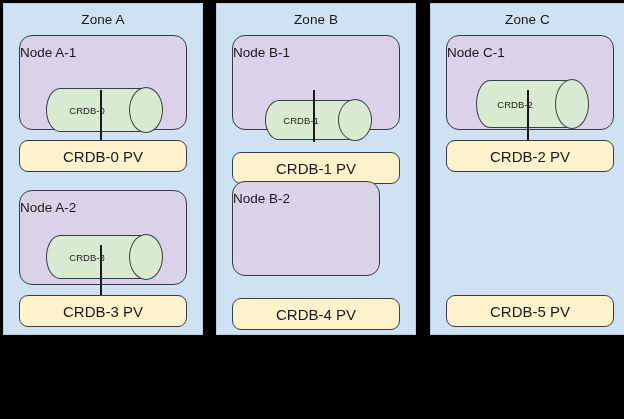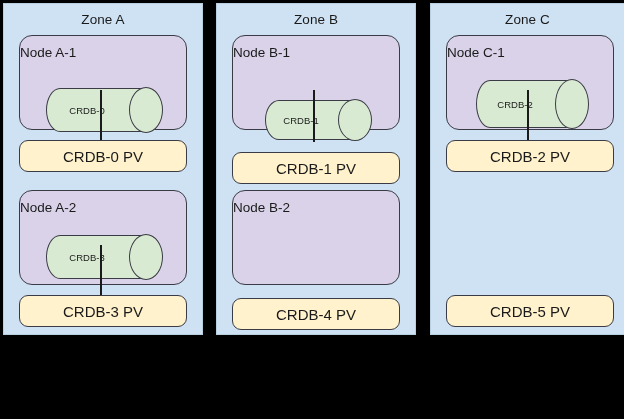--- a/index.html
+++ b/index.html
@@ -168,21 +168,21 @@
         <div class="db-cap"></div>
         <div class="db-label">CRDB-1</div>
       </div>
     </div>
     <div class="connector" style="left:96px; top:86px; height:52px;"></div>
 
     <div class="pv" style="left:15px; top:136px; width:168px; height:32px;margin-top:12px;">
       <div class="pv-label">CRDB-1 PV</div>
     </div>
 
-    <div class="node" style="left:15px; top:186px; width:168px; height:95px;">
+    <div class="node" style="left:15px; top:177px; width:148px; height:95px;">
       <div class="node-title">Node B-2</div>
     </div>
 
     <div class="pv" style="left:15px; top:294px; width:168px; height:32px;">
       <div class="pv-label">CRDB-4 PV</div>
     </div>
   </div>
 
   <div class="zone" id="zone-c">
     <div class="zone-title">Zone C</div>

